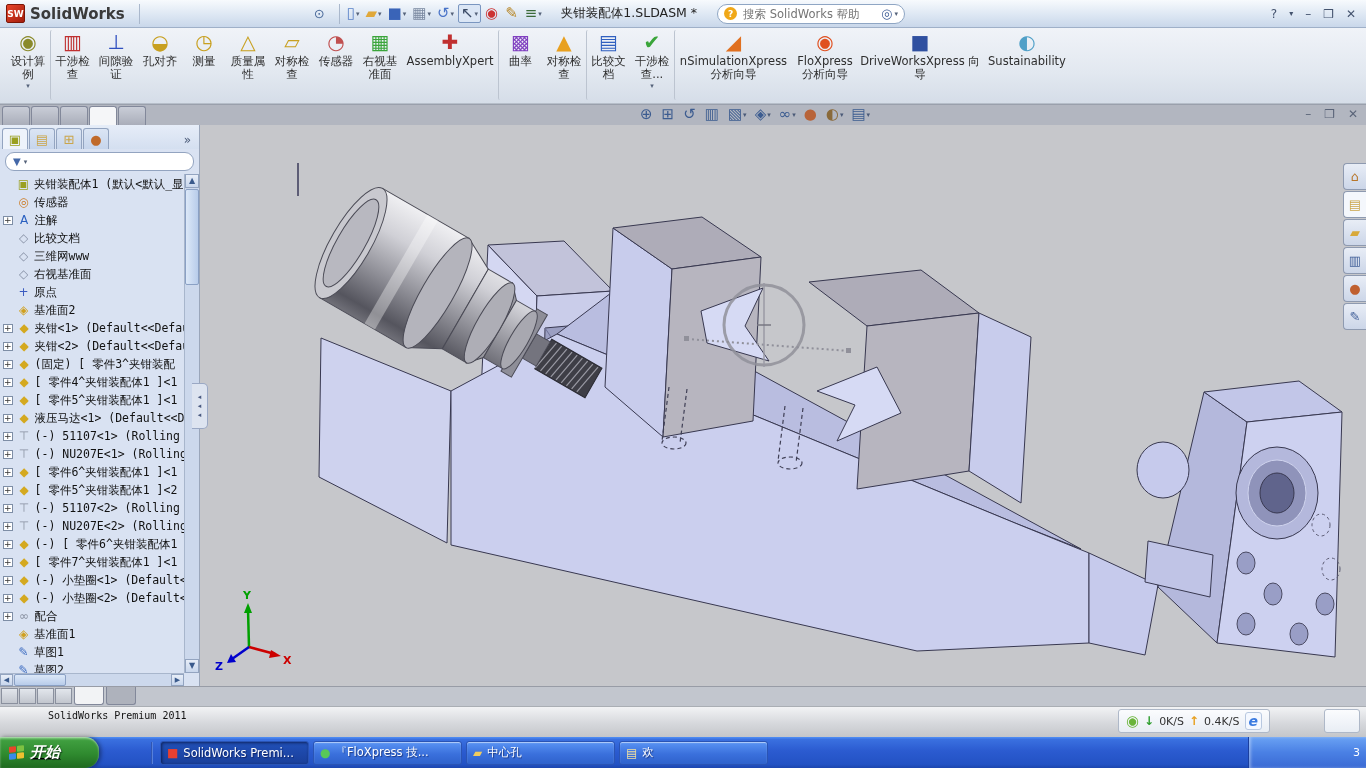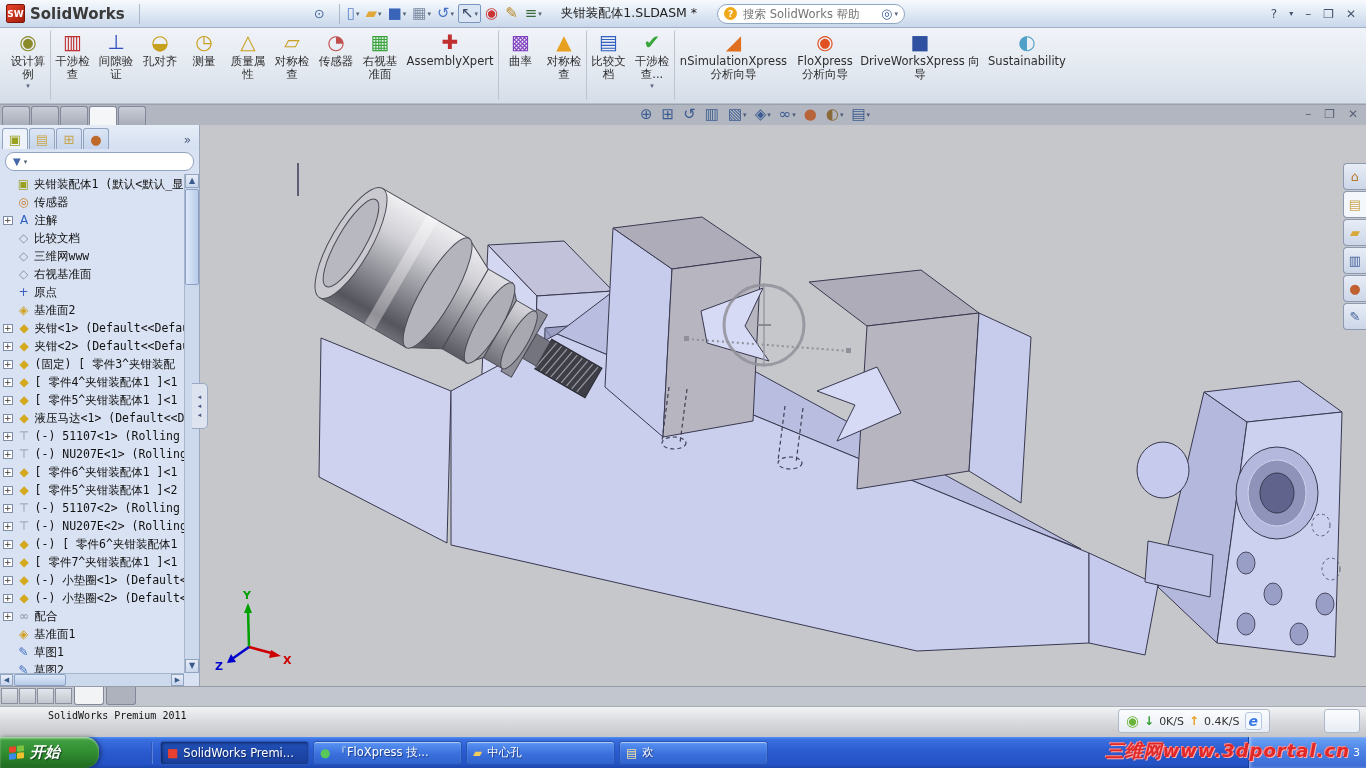--- a/index.html
+++ b/index.html
@@ -125,21 +125,21 @@
     border-radius:3px;padding:0 3px;background:#f4f8ff;}
   .traytools{position:absolute;right:6px;top:2px;height:24px;display:flex;align-items:center;gap:9px;
     background:linear-gradient(#fbfcfe,#e8edf4);border:1px solid #aeb8c8;border-radius:3px;padding:0 8px;font-size:13px;}
 
   
   .taskbar{position:absolute;left:0;top:737px;width:1366px;height:31px;
     background:linear-gradient(#5190f5 0%,#3a70e0 8%,#2b5bd0 45%,#2352c4 88%,#1c46ae 100%);display:flex;align-items:center;}
   .startbtn{height:31px;width:99px;border-radius:0 14px 14px 0;
     background:linear-gradient(#6fc26f 0%,#3f9e3f 12%,#2f8a2f 55%,#1f6a1f 100%);
     box-shadow:inset 0 1px 2px rgba(255,255,255,.5), 2px 0 4px rgba(0,0,0,.4);
-    display:flex;align-items:center;gap:6px;padding-left:9px;}
+    display:flex;align-items:center;gap:6px;padding-left:9px;text-decoration:underline;}
   .winflag{width:15px;height:14px;display:grid;grid-template-columns:7px 7px;grid-template-rows:6px 6px;gap:1px;transform:skewY(-6deg);}
   .winflag i{display:block;border-radius:1px;}
   .winflag i:nth-child(1){background:#e8452a;} .winflag i:nth-child(2){background:#7ec242;}
   .winflag i:nth-child(3){background:#3a8ae8;} .winflag i:nth-child(4){background:#f0c030;}
   .startlabel{color:#fff;font-size:15px;font-weight:bold;font-style:italic;text-shadow:1px 1px 1px #14401a;}
   .quicklaunch{display:flex;align-items:center;gap:7px;padding:0 9px 0 12px;}
   .qlicon{font-size:14px;line-height:16px;}
   .tbsep{width:2px;height:22px;background:linear-gradient(90deg,#1c3f9e,#6a96f0);margin:0 3px;}
   .taskbtn{width:149px;height:24px;margin-left:4px;border-radius:3px;display:flex;align-items:center;gap:5px;
     padding:0 6px;background:linear-gradient(#5a94f4,#3a70dc 55%,#2f62cc);box-shadow:inset 0 1px 1px rgba(255,255,255,.55);
@@ -792,15 +792,14 @@
       </div>
     <div class="tray">
       <span style="display:flex;gap:5px;">
 
       <span class="trayicon"></span>
           <span class="trayicon"></span>
         </span>
       <span class="clockfrag">3</span>
     </div>
   </div>
-  <div class="watermark">三维网www.3dportal.cn</div>
 
 </div>
 
 </body></html>

